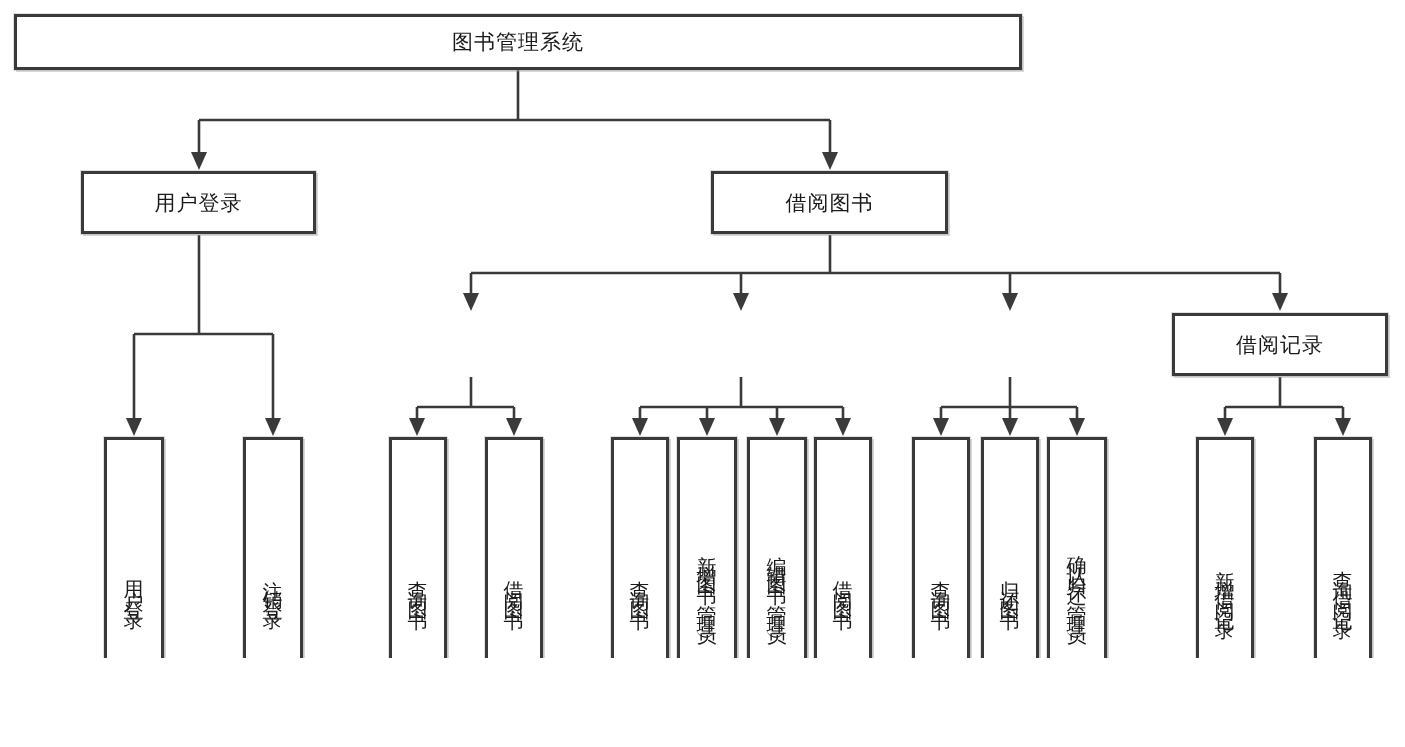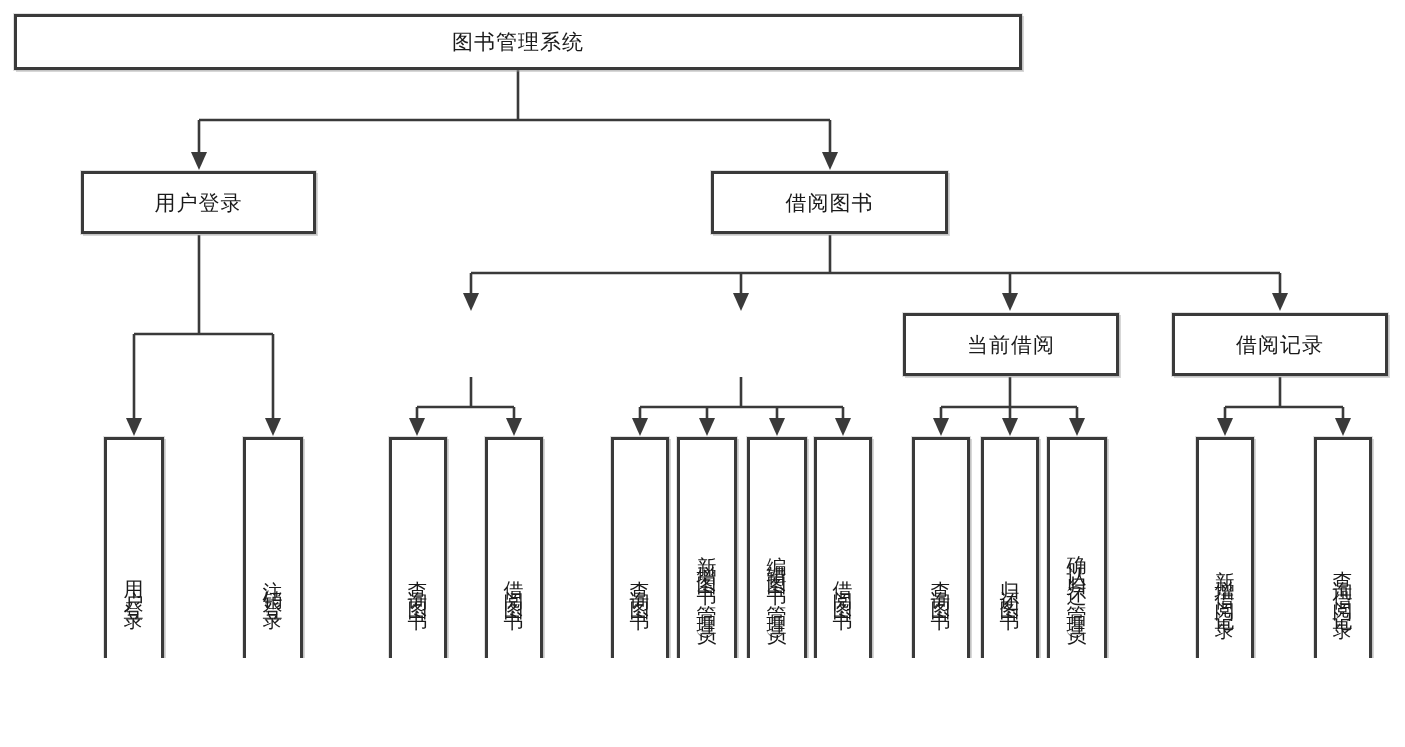--- a/index.html
+++ b/index.html
@@ -74,23 +74,20 @@
     <span>图书管理系统</span>
   </div>
 
   <div class="box hbox" style="left:81px;top:171px;width:235px;height:63px">
     <span>用户登录</span>
   </div>
   <div class="box hbox" style="left:711px;top:171px;width:237px;height:63px">
     <span>借阅图书</span>
   </div>
 
-  <div class="box hbox" style="left:903px;top:313px;width:216px;height:63px">
-    <span>当前借阅</span>
-  </div>
   <div class="box hbox" style="left:1172px;top:313px;width:216px;height:63px">
     <span>借阅记录</span>
   </div>
 
   <div class="box vbox" style="left:104px;top:437px;width:60px;height:296px">
     <span>用户登录</span>
   </div>
   <div class="box vbox" style="left:243px;top:437px;width:60px;height:296px">
     <span>注销登录</span>
   </div>

